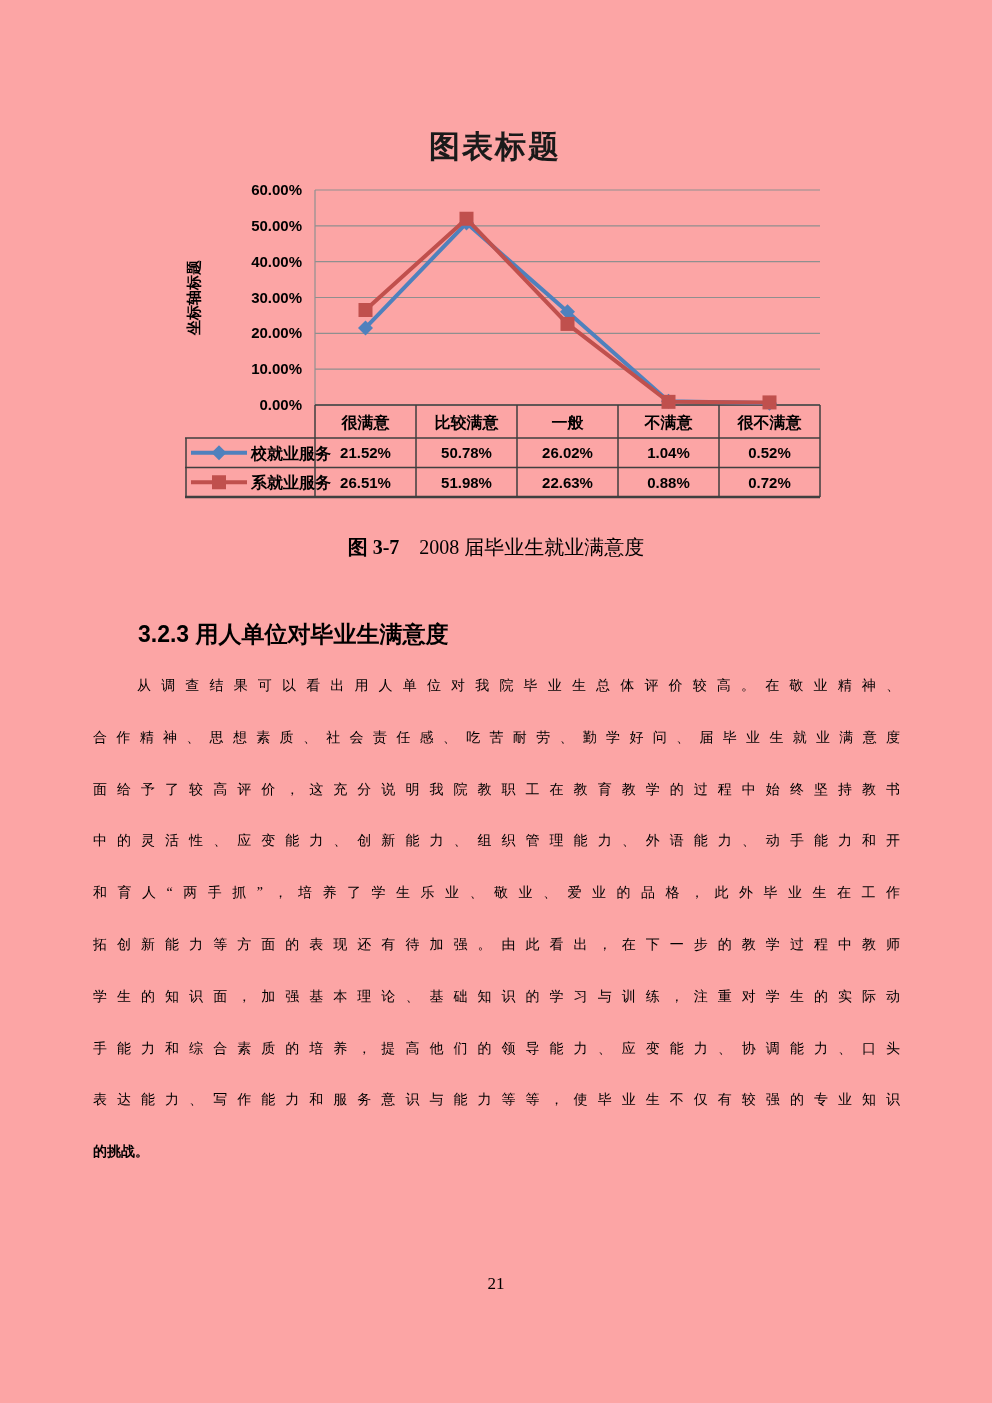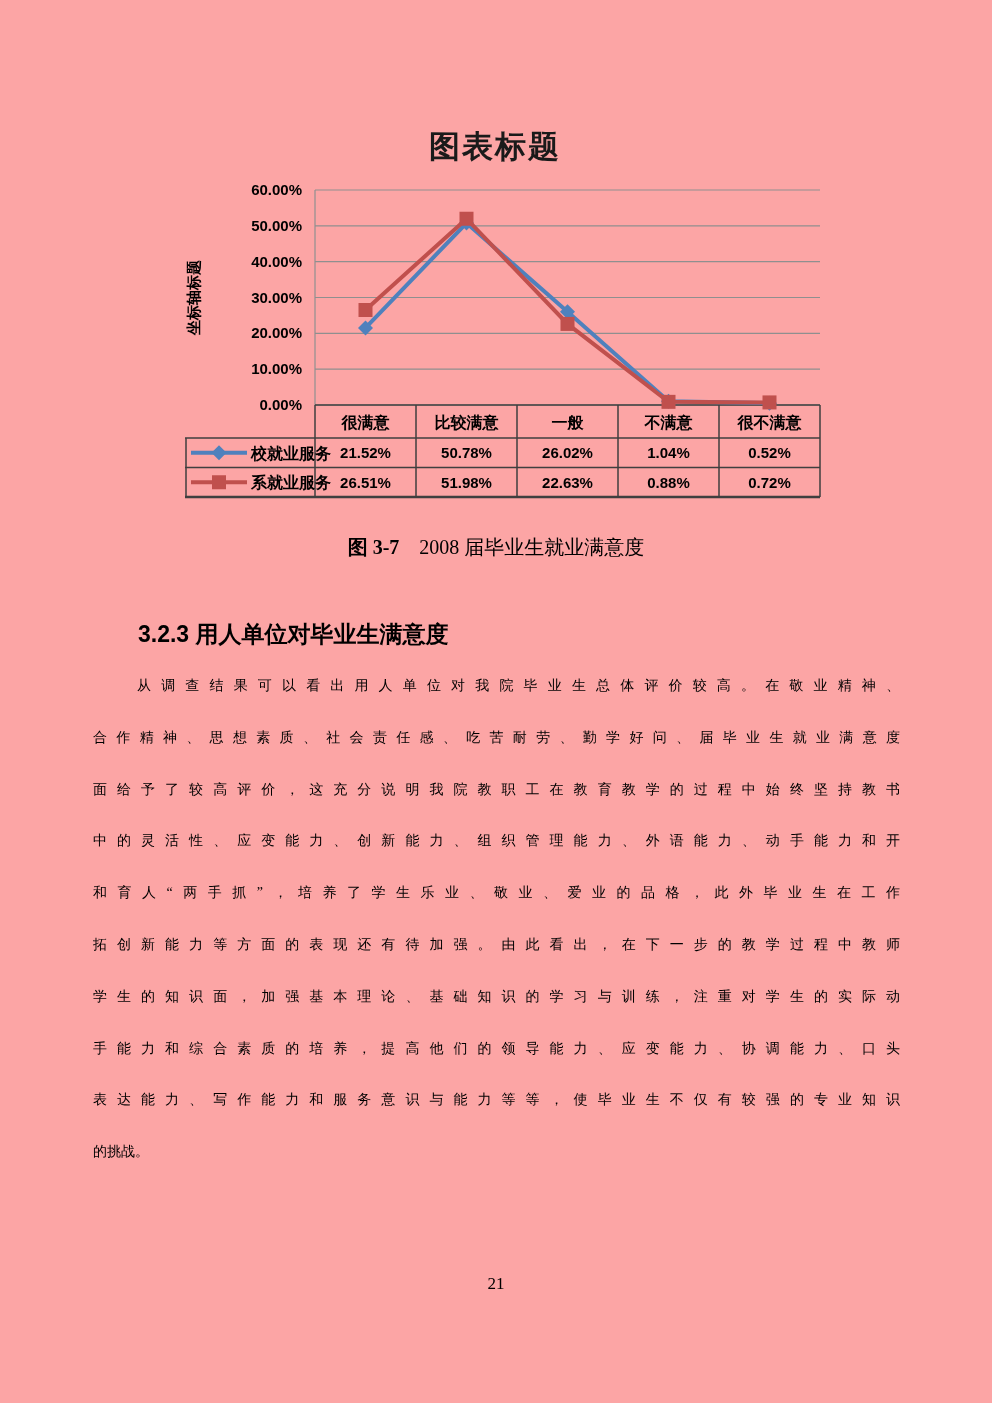--- a/index.html
+++ b/index.html
@@ -27,21 +27,21 @@
   }
   .body{
     position:absolute; left:93px; top:660px; width:807px;
     font-size:14px; color:#000;
   }
   .bline{
     height:51.8px; line-height:51.8px; overflow:hidden; white-space:nowrap;
     text-align:justify; text-align-last:justify;
   }
   .bline.first{ padding-left:44px; }
-  .bline.last{ text-align-last:left; }
+  .bline.last{ text-align-last:left;font-weight:bold; }
   .pageno{
     position:absolute; left:0; top:1274px; width:992px; text-align:center;
     font-size:17px; color:#000;
   }
 </style>
 </head>
 <body>
 
 <div class="page">
 

